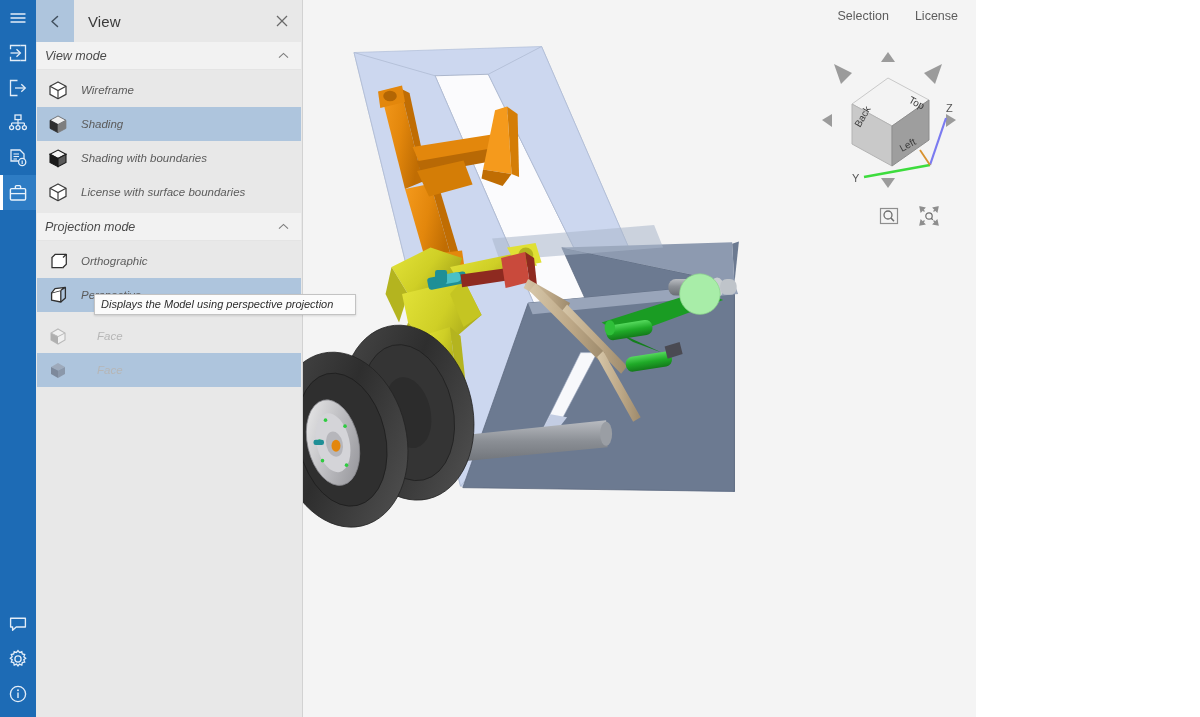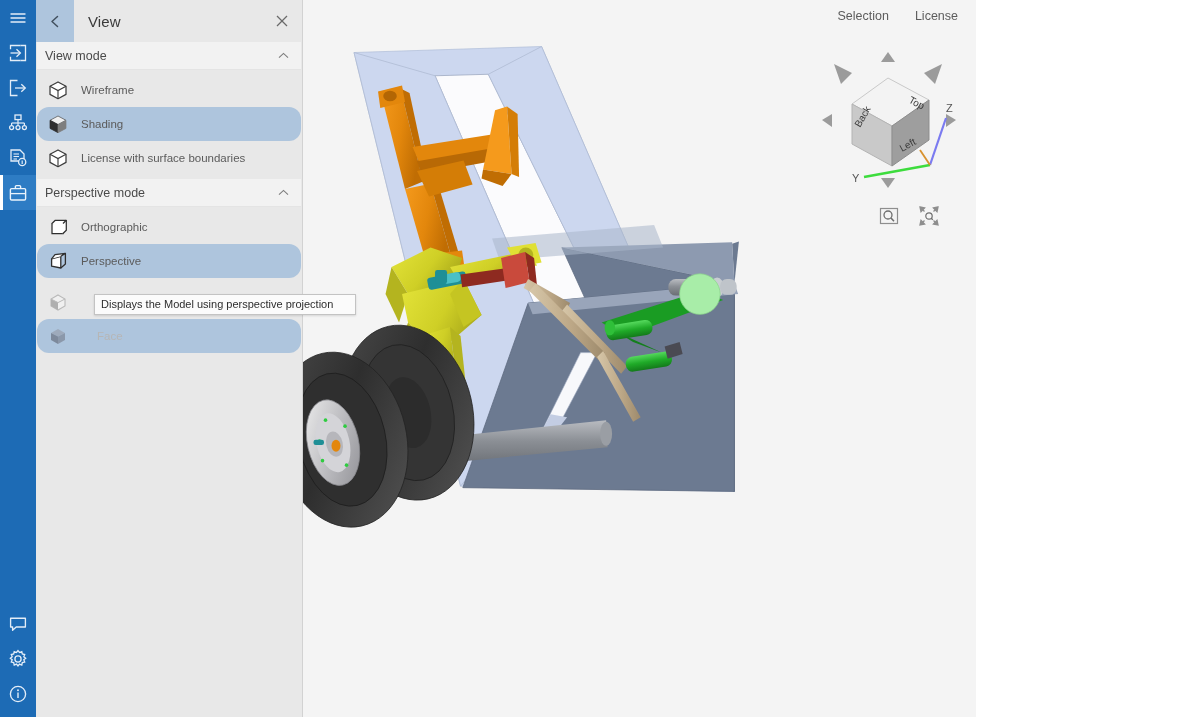--- a/index.html
+++ b/index.html
@@ -55,40 +55,40 @@
     cursor: pointer;
   }
   .panel-title {
     font-size: 15px; color: #3a3a3a; margin-left: 14px; letter-spacing: .1px;
   }
   .panel-close {
     position: absolute; right: 10px; top: 11px;
     width: 20px; height: 20px; cursor: pointer;
     display: flex; align-items: center; justify-content: center;
   }
-  .panel-body { flex: 1 1 auto; position: relative; }
+  .panel-body { flex: 1 1 auto; position: relative; font-style: italic; }
 
   .section-head {
     height: 28px; background: #f2f2f2;
     display: flex; align-items: center; justify-content: space-between;
     padding: 0 12px 0 8px;
     margin: 0 1px;
     border-bottom: 1px solid #e4e4e4;
   }
   .section-head .lbl { font-size: 12.5px; color: #4a4a4a; }
   .chev { width: 11px; height: 7px; }
 
   .opt-list { padding: 3px 0 4px 0; }
   .opt {
     height: 34px; margin: 0 1px;
     display: flex; align-items: center;
     padding-left: 8px;
     cursor: pointer;
   }
-  .opt.selected { background: #aec5dd; border-radius: 12px; }
+  .opt.selected { background: #aec5dd; }
   .opt.disabled { cursor: default; gap: 16px; }
   .opt .ico { width: 26px; height: 26px; flex: 0 0 26px; display:flex; align-items:center; justify-content:center; }
   .opt .txt { font-size: 11.5px; color: #5b5b5b; margin-left: 10px; }
   .opt.disabled .txt { color: #b6b6b6; }
 
   
   .tooltip {
     position: absolute;
     left: 58px; top: 252px;
     background: #fbfbfb;
@@ -265,35 +265,45 @@
           <span class="ico">
             <svg width="22" height="22" viewBox="0 0 22 22">
               <polygon points="11,3 19,7.3 11,11.6 3,7.3" fill="#efefef" stroke="#4a4a4a" stroke-width=".7"></polygon>
               <polygon points="3,7.3 11,11.6 11,19.7 3,15.4" fill="#2f2f2f" stroke="#2f2f2f" stroke-width=".7"></polygon>
               <polygon points="11,11.6 19,7.3 19,15.4 11,19.7" fill="#7e7e7e" stroke="#7e7e7e" stroke-width=".7"></polygon>
             </svg>
           </span>
           <span class="txt">Shading</span>
         </div>
 
+        <div class="opt">
+          <span class="ico">
+            <svg width="22" height="22" viewBox="0 0 22 22">
+              <polygon points="11,3 19,7.3 11,11.6 3,7.3" fill="#f6f6f6" stroke="#1b1b1b" stroke-width="1.1"></polygon>
+              <polygon points="3,7.3 11,11.6 11,19.7 3,15.4" fill="#1b1b1b" stroke="#1b1b1b" stroke-width="1.1"></polygon>
+              <polygon points="11,11.6 19,7.3 19,15.4 11,19.7" fill="#5a5a5a" stroke="#1b1b1b" stroke-width="1.1"></polygon>
+            </svg>
+          </span>
+          <span class="txt">Shading with boundaries</span>
+        </div>
 
         <div class="opt">
           <span class="ico">
             <svg width="22" height="22" viewBox="0 0 22 22">
               <polygon points="11,3 19,7.3 19,15.4 11,19.7 3,15.4 3,7.3" fill="#ffffff" stroke="#3c3c3c" stroke-width="1.25" stroke-linejoin="round"></polygon>
               <polyline points="3,7.3 11,11.6 19,7.3" fill="none" stroke="#3c3c3c" stroke-width="1.15"></polyline>
               <line x1="11" y1="11.6" x2="11" y2="19.7" stroke="#3c3c3c" stroke-width="1.15"></line>
             </svg>
           </span>
           <span class="txt">License with surface boundaries</span>
         </div>
       </div>
 
       <div class="section-head">
-        <span class="lbl">Perspective mode</span>
+        <span class="lbl">Projection mode</span>
         <svg class="chev" viewBox="0 0 11 7">
           <polyline points="1,5.6 5.5,1.4 10,5.6" fill="none" stroke="#7d7d7d" stroke-width="1.1"></polyline>
         </svg>
       </div>
       <div class="opt-list">
 
         <div class="opt">
           <span class="ico">
             <svg width="22" height="22" viewBox="0 0 22 22">
               <polygon points="5,7.5 16,7.5 16,17.5 5,17.5" fill="#ffffff" stroke="#2f2f2f" stroke-width="1.25"></polygon>

